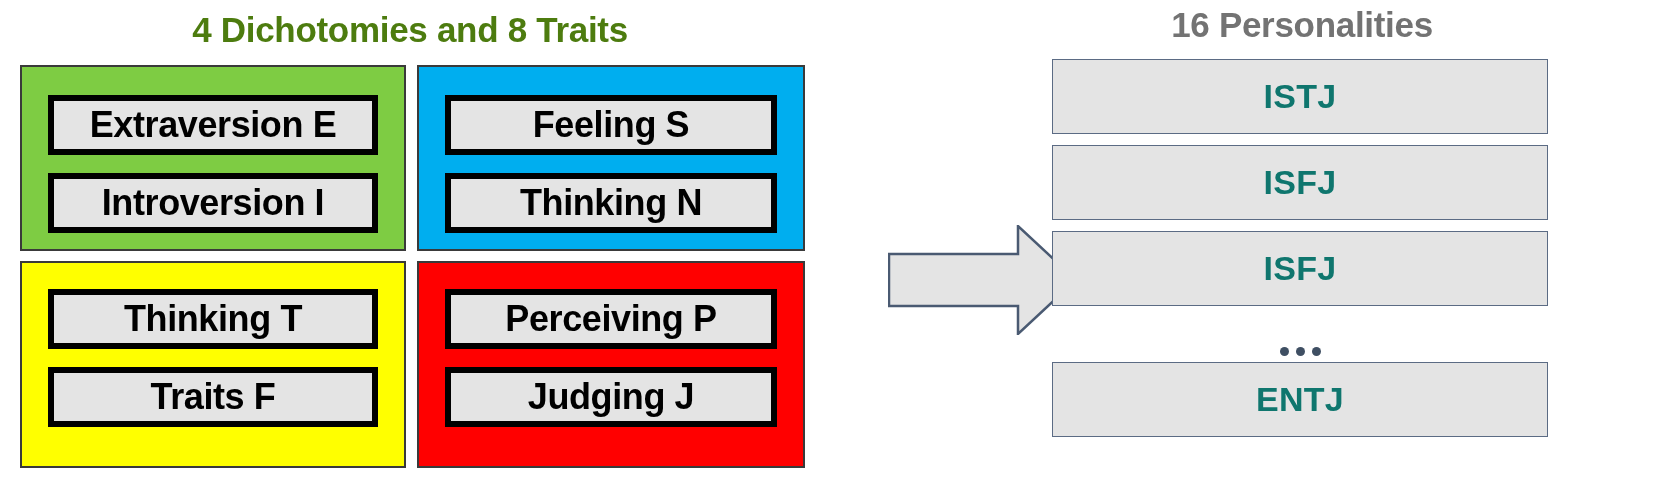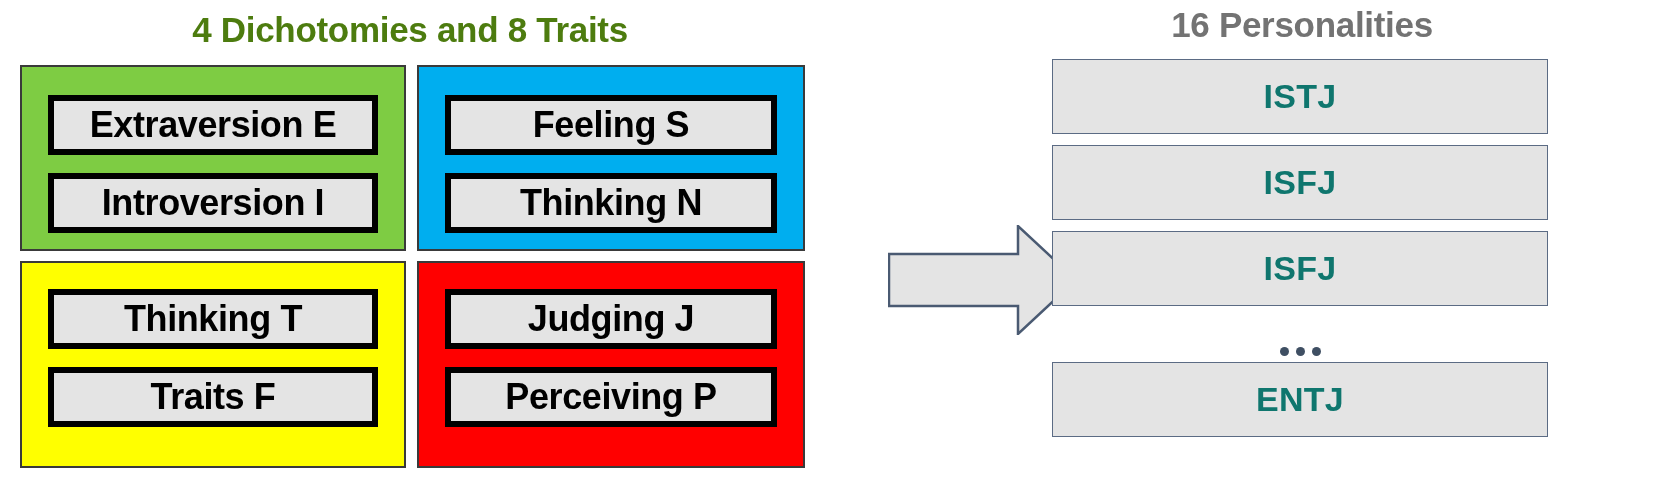--- a/index.html
+++ b/index.html
@@ -164,22 +164,22 @@
 
   <div class="quad" id="quad-tf">
     <div class="quad-inner">
       <div class="trait-box">Thinking T</div>
       <div class="trait-box">Traits F</div>
     </div>
   </div>
 
   <div class="quad" id="quad-jp">
     <div class="quad-inner">
+      <div class="trait-box">Perceiving P</div>
       <div class="trait-box">Judging J</div>
-      <div class="trait-box">Perceiving P</div>
     </div>
   </div>
 
 </div>
 
 <div id="flow-arrow">
   <svg width="190" height="110" viewBox="0 0 190 110" xmlns="http://www.w3.org/2000/svg">
     <polygon points="1,29 130,29 130,1 188,55 130,109 130,81 1,81" fill="#e4e4e4" stroke="#4a5a72" stroke-width="2.5" stroke-linejoin="miter"></polygon>
   </svg>
 </div>

